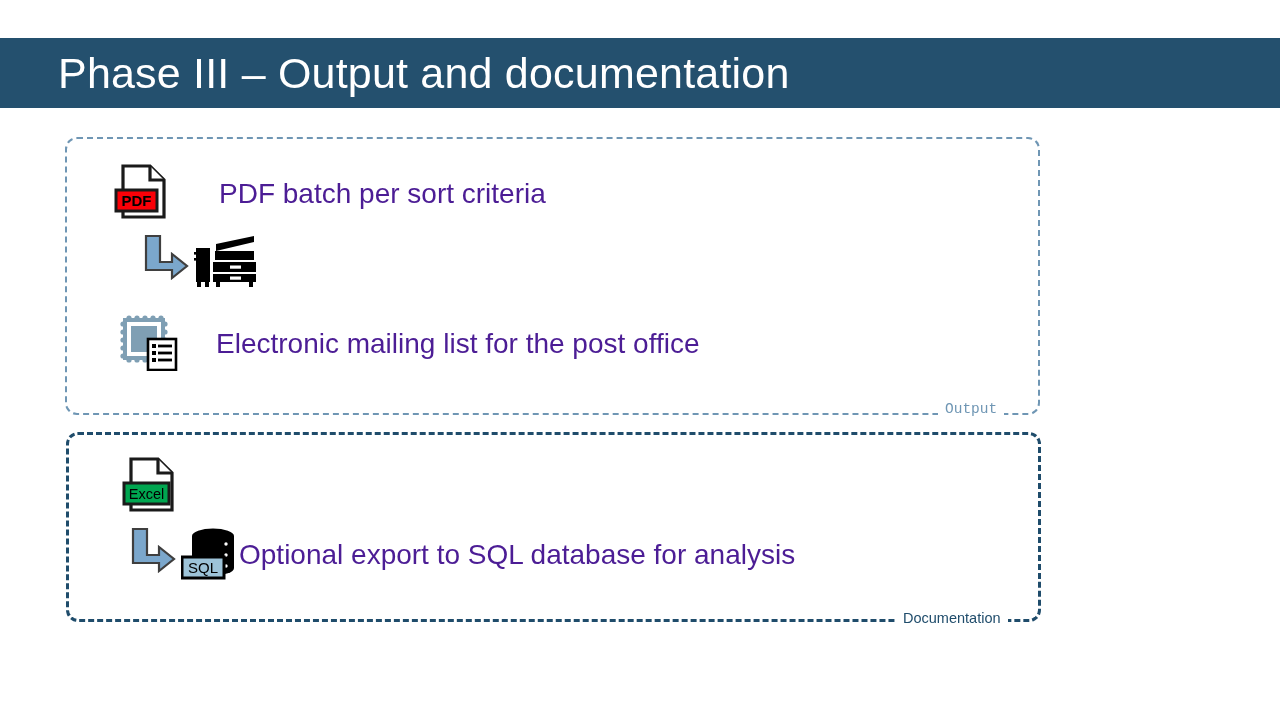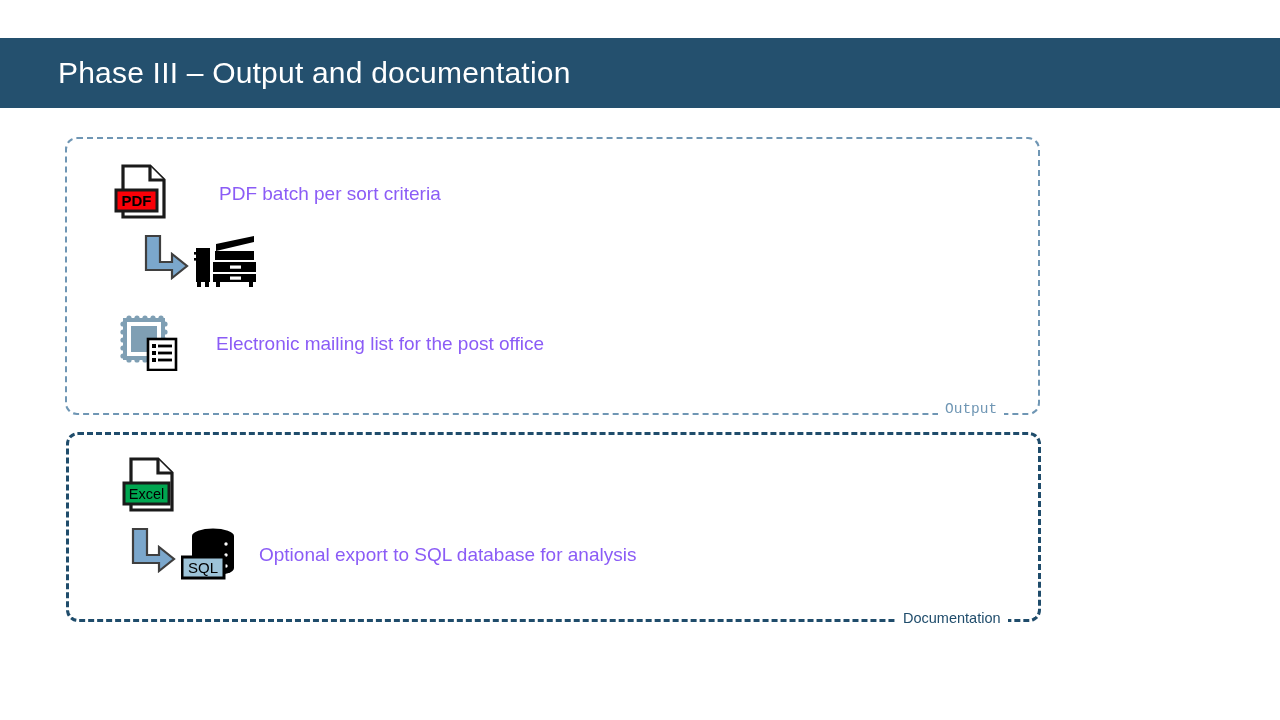--- a/index.html
+++ b/index.html
@@ -21,21 +21,21 @@
     left: 0;
     top: 38px;
     width: 1280px;
     height: 70px;
     background: #24506e;
   }
   .header-title {
     position: absolute;
     left: 58px;
     top: 50px;
-    font-size: 30px;
+    font-size: 43px;
     line-height: 46px;
     color: #ffffff;
     font-weight: normal;
     letter-spacing: 0.2px;
     white-space: nowrap;
   }
 
   
   .group-box {
     position: absolute;
@@ -78,43 +78,43 @@
     color: #1f4c6b;
   }
 
   
   .row {
     position: absolute;
     display: flex;
     align-items: center;
   }
   .row-text {
-    font-size: 19px;
+    font-size: 28px;
     line-height: 30px;
-    color: #8b5cf6;
+    color: #4c1d95;
     white-space: nowrap;
   }
 
   .row-pdf      { left: 114px; top: 163px; }
   .row-printer  { left: 138px; top: 232px; }
   .row-stamp    { left: 118px; top: 313px; }
   .row-excel    { left: 122px; top: 456px; }
   .row-sql      { left: 125px; top: 525px; }
 
   .icon-slot {
     position: relative;
     flex: 0 0 auto;
     display: block;
   }
 
   .text-pdf      { margin-left: 45px; }
   .text-printer  { margin-left: 18px; }
   .text-stamp    { margin-left: 36px; }
   .text-excel    { margin-left: 44px; }
-  .text-sql      { margin-left: 20px; }
+  .text-sql      { }
 
   .arrow-slot { margin-right: 4px; }
 </style>
 </head>
 <body>
 
 <div class="header-band"></div>
 <div class="header-title">Phase III – Output and documentation</div>
 
 <div class="group-box output"></div>

